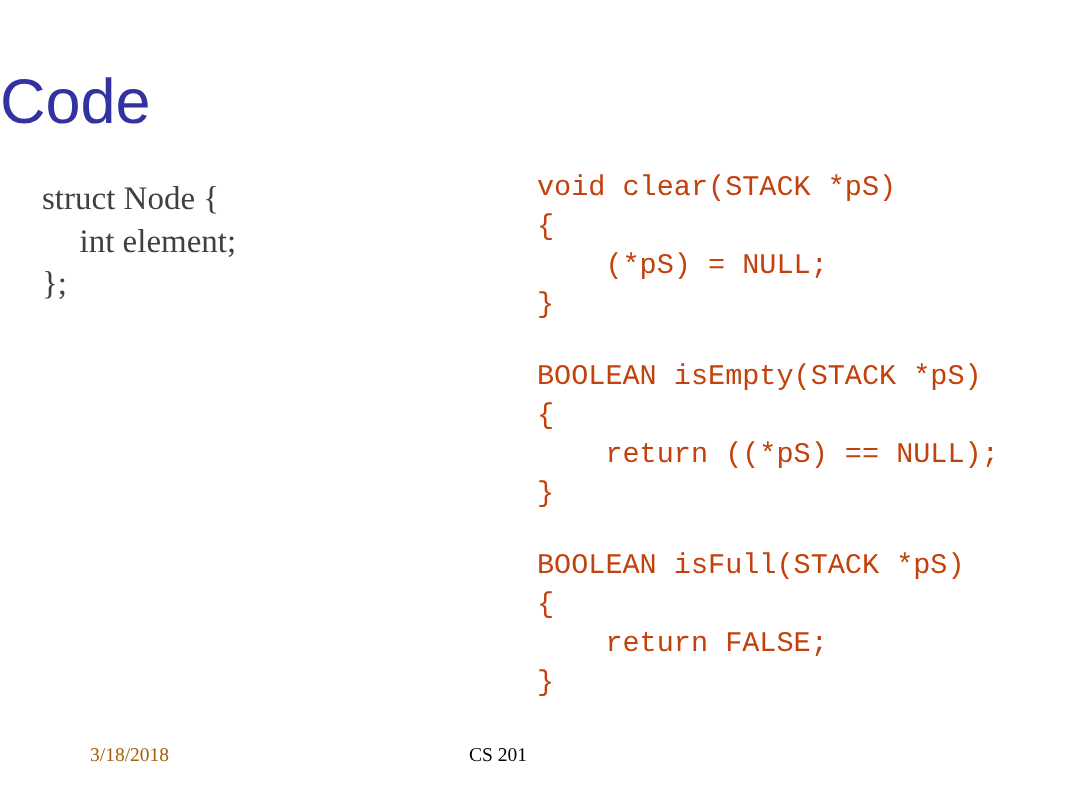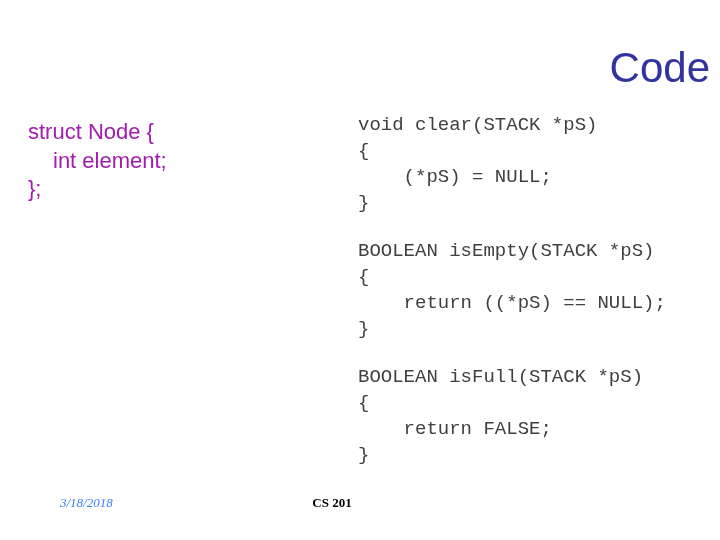--- a/index.html
+++ b/index.html
@@ -14,74 +14,72 @@
     background: #ffffff;
     overflow: hidden;
     font-family: "Liberation Serif", serif;
   }
   .title {
     position: absolute;
     top: 44px;
     left: 0;
     width: 710px;
     margin: 0;
-    text-align: right;
+    text-align: left;
     font-family: "Liberation Sans", sans-serif;
     font-weight: normal;
     font-size: 42px;
     line-height: 48px;
     color: #3233a0;
   }
   .left-code {
     position: absolute;
     left: 28px;
     top: 118px;
-    font-family: Liberation Sans, sans-serif;
+    font-family: Liberation Serif, serif;
     font-size: 22px;
     line-height: 28.5px;
-    color: #a21caf;
+    color: #404040;
     white-space: nowrap;
   }
   .left-code .code-line.indent {
     margin-left: 25px;
   }
   .right-code {
     position: absolute;
     left: 358px;
     top: 112px;
-    color: #404040;
+    color: #c2410c;
   }
   .right-code .code-block {
     margin: 0 0 22px 0;
     font-family: "Liberation Mono", "DejaVu Sans Mono", monospace;
     font-size: 19px;
     line-height: 26px;
     white-space: pre;
   }
   .footer-date {
     position: absolute;
     left: 60px;
     top: 495px;
     font-family: "Liberation Serif", serif;
     font-size: 13px;
     line-height: 15px;
-    color: #3b82f6;
-    font-style: italic;
+    color: #a16207;
   }
   .footer-course {
     position: absolute;
     left: 0;
     top: 495px;
     width: 664px;
     text-align: center;
     font-family: "Liberation Serif", serif;
     font-size: 13px;
     line-height: 15px;
     color: #000000;
-    font-weight: bold;
   }
 </style>
 </head>
 <body>
 
 <div class="slide">
 
   <h1 class="title">Code</h1>
 
   <div class="left-code">

